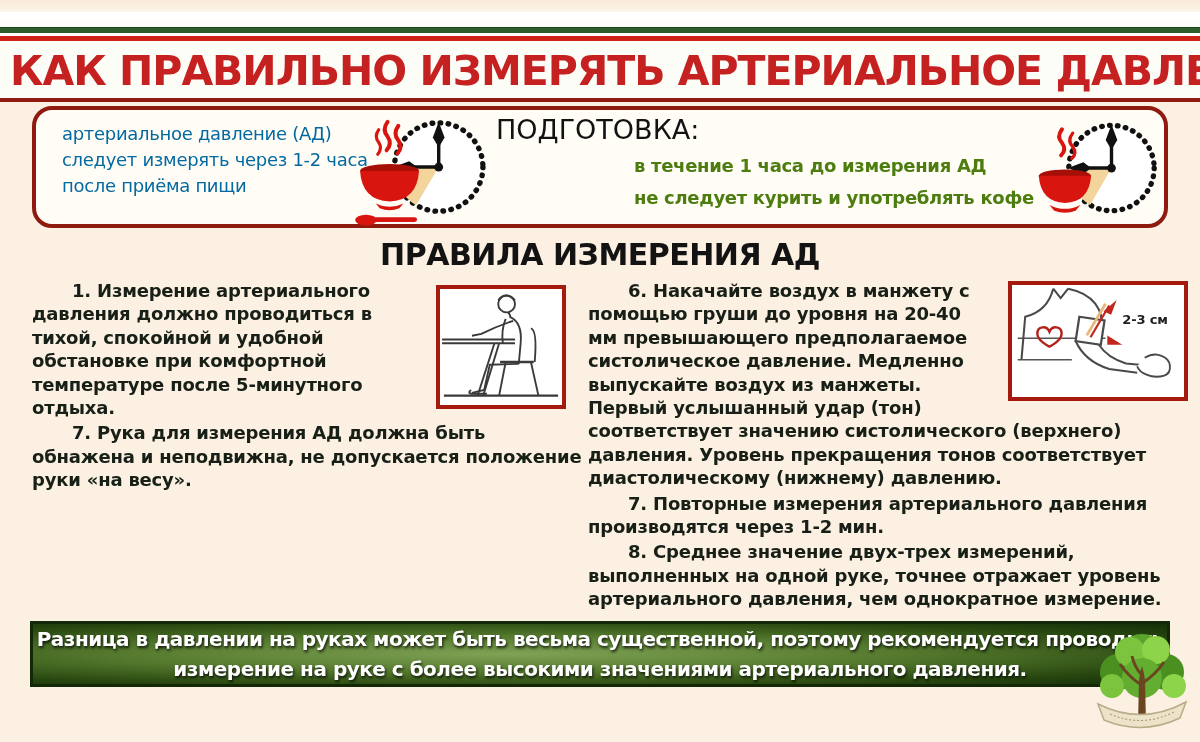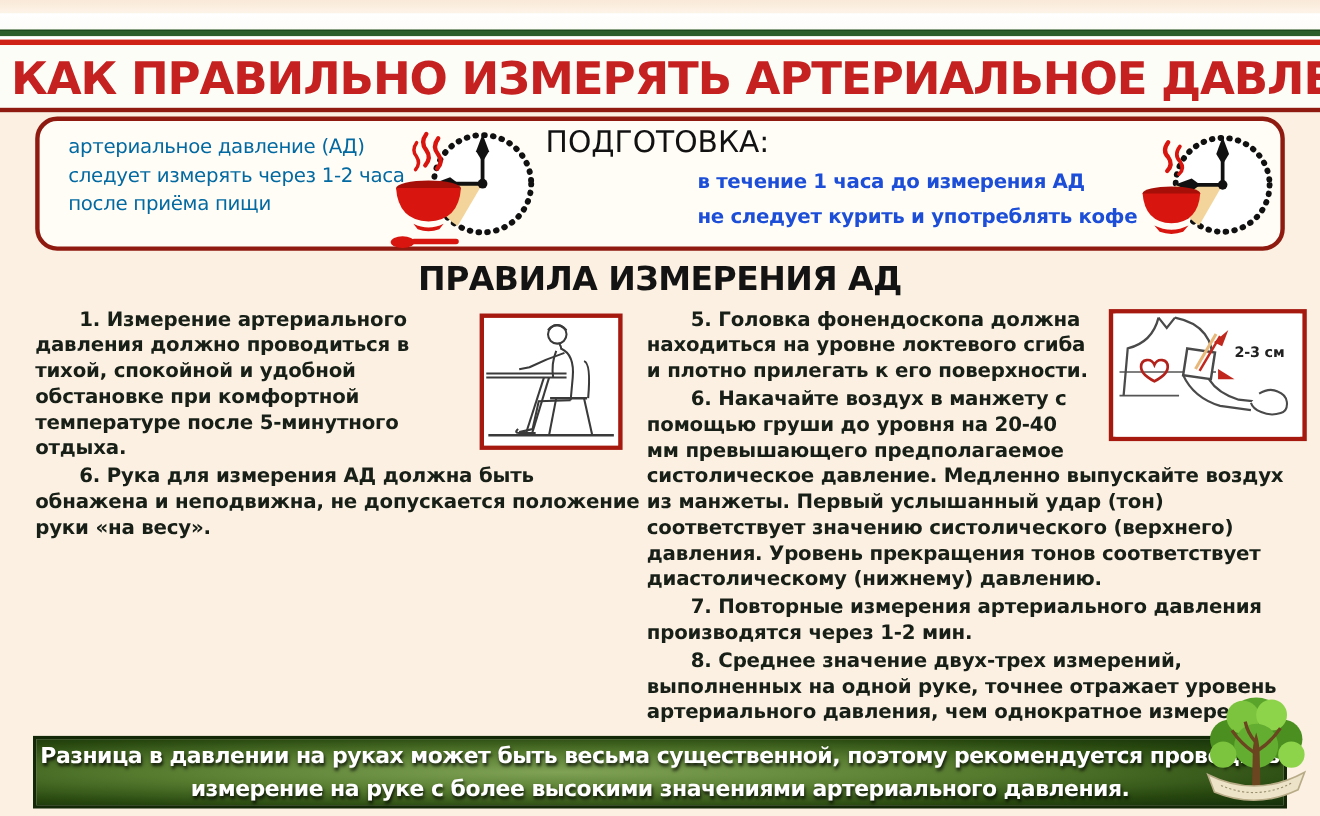--- a/index.html
+++ b/index.html
@@ -16,21 +16,21 @@
   .title-band { background:#fdfdf8; padding:9px 10px 5px; border-bottom:4px solid #8e1a10; }
   .title { text-align:center; color:#c52120; font-weight:bold; font-size:41px;
            letter-spacing:-1px; line-height:1.05; white-space:nowrap; }
 
   .prep-box { position:relative; margin:4px 32px 0; height:122px; background:#fffdf6;
               border:4px solid #8e1a10; border-radius:20px; }
   .prep-left { position:absolute; left:26px; top:11px; width:345px; font-size:18px; font-weight:normal;
                color:#0369a1; white-space:pre-line; line-height:1.45; letter-spacing:-0.3px; }
   .prep-heading { position:absolute; left:460px; top:4px; font-size:27px; font-weight:normal; color:#121212; }
   .prep-right { position:absolute; left:598px; top:40px; font-size:18px; font-weight:bold;
-                color:#1d4ed8; white-space:pre-line; line-height:1.8; letter-spacing:-0.3px; }
+                color:#4d7c0f; white-space:pre-line; line-height:1.8; letter-spacing:-0.3px; }
   .clock-1 { position:absolute; left:316px; top:2px; width:138px; height:114px; }
   .clock-2 { position:absolute; right:4px; top:5px; width:130px; height:110px; }
 
   .rules-heading { text-align:center; font-size:30px; font-weight:bold; color:#131313;
                    margin:9px 0 7px; letter-spacing:-0.5px; }
 
   .columns { display:flex; padding:0 12px 0 32px; }
   .rule-col { font-size:18px; font-weight:bold; color:#171f17; line-height:1.3; letter-spacing:-0.2px; }
   .rule-col p { text-indent:40px; margin:0 0 2px; }
   .col-left { width:556px; }
@@ -124,21 +124,21 @@
         <circle cx="71" cy="16" r="9" fill="#fff" stroke="#3a3a3a" stroke-width="2"></circle>
         <path d="M62,12 Q70,2 80,12" fill="none" stroke="#3a3a3a" stroke-width="2"></path>
         <path d="M73,25 Q75,28 75,31" fill="none" stroke="#3a3a3a" stroke-width="2"></path>
         <path d="M75,30 Q88,36 86,58 L84,80" fill="none" stroke="#3a3a3a" stroke-width="2"></path>
         <path d="M70,32 Q65,44 67,58" fill="none" stroke="#3a3a3a" stroke-width="2"></path>
         <path d="M78,34 Q60,40 44,48 L34,50" fill="none" stroke="#3a3a3a" stroke-width="2"></path>
         <path d="M84,80 L53,81 L47,108 L34,111" fill="none" stroke="#3a3a3a" stroke-width="2"></path>
         <path d="M33,108 Q28,112 36,112 L50,112" fill="none" stroke="#3a3a3a" stroke-width="2"></path>
       </svg>
     <p>1. Измерение артериального давления должно проводиться в тихой, спокойной и удобной обстановке при комфортной температуре после 5-минутного отдыха.</p>
-        <p>6. Рука для измерения АД должна быть обнажена и неподвижна, не допускается положение руки «на весу».</p>
+        <p>7. Рука для измерения АД должна быть обнажена и неподвижна, не допускается положение руки «на весу».</p>
       </div>
 
     <div class="rule-col col-right">
       <svg class="img-box img-arm" viewBox="0 0 180 120">
         <rect x="0" y="0" width="180" height="120" fill="#ffffff"></rect>
         <line x1="4" y1="57" x2="98" y2="57" stroke="#555" stroke-width="1.6"></line>
         <line x1="4" y1="80" x2="62" y2="80" stroke="#555" stroke-width="1.6"></line>
         <path d="M42,4 L50,14 L58,4" fill="none" stroke="#4a4a4a" stroke-width="2.2"></path>
         <path d="M58,4 Q78,8 87,20 Q96,32 93,44" fill="none" stroke="#4a4a4a" stroke-width="2.2"></path>
         <path d="M42,4 Q36,28 12,34 L8,80" fill="none" stroke="#4a4a4a" stroke-width="2.2"></path>
@@ -146,21 +146,20 @@
         <path d="M66,60 Q76,82 102,90 L132,94" fill="none" stroke="#4a4a4a" stroke-width="2.2"></path>
         <path d="M91,64 Q100,78 120,84 L140,86" fill="none" stroke="#4a4a4a" stroke-width="2.2"></path>
         <path d="M140,78 q10,-6 18,-2 q8,3 9,10 q1,9 -6,11 q-10,3 -19,-1 q-8,-3 -10,-9" fill="#fff" stroke="#4a4a4a" stroke-width="2"></path>
         <path d="M38,50 c-3,-7 -13,-6 -13,2 c0,8 13,14 13,14 c0,0 13,-6 13,-14 c0,-8 -10,-9 -13,-2 Z" fill="none" stroke="#b3221a" stroke-width="2.6"></path>
         <line x1="98" y1="20" x2="78" y2="54" stroke="#e8b87a" stroke-width="3"></line>
         <line x1="102" y1="22" x2="82" y2="56" stroke="#c1271c" stroke-width="2.4"></line>
         <polygon points="110,16 96,28 104,32" fill="#c1271c"></polygon>
         <polygon points="116,64 100,54 100,64" fill="#c1271c"></polygon>
         <text x="116" y="42" font-size="14" font-weight="bold" fill="#222">2-3 см</text>
       </svg>
-    <p>5. Головка фонендоскопа должна находиться на уровне локтевого сгиба и плотно прилегать к его поверхности.</p>
         <p>6. Накачайте воздух в манжету с помощью груши до уровня на 20-40 мм превышающего предполагаемое систолическое давление. Медленно выпускайте воздух из манжеты. Первый услышанный удар (тон) соответствует значению систолического (верхнего) давления. Уровень прекращения тонов соответствует диастолическому (нижнему) давлению.</p>
         <p>7. Повторные измерения артериального давления производятся через 1-2 мин.</p>
         <p>8. Среднее значение двух-трех измерений, выполненных на одной руке, точнее отражает уровень артериального давления, чем однократное измерение.</p>
       </div>
   </div>
 
   <div class="banner">
     <div class="banner-text">Разница в давлении на руках может быть весьма существенной, поэтому рекомендуется проводить
 измерение на руке с более высокими значениями артериального давления.</div>
   </div>

